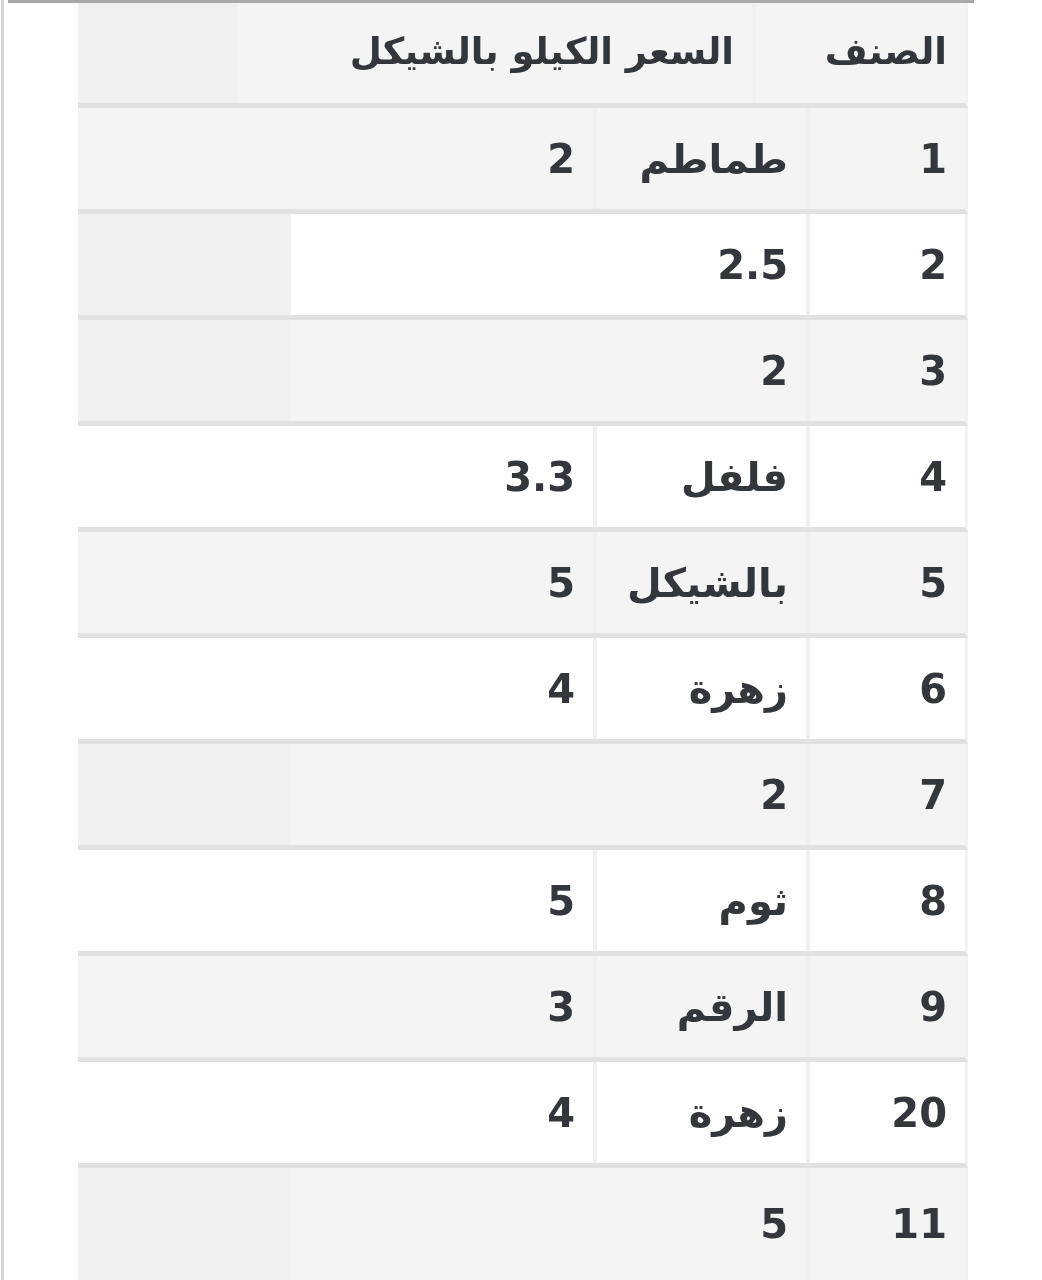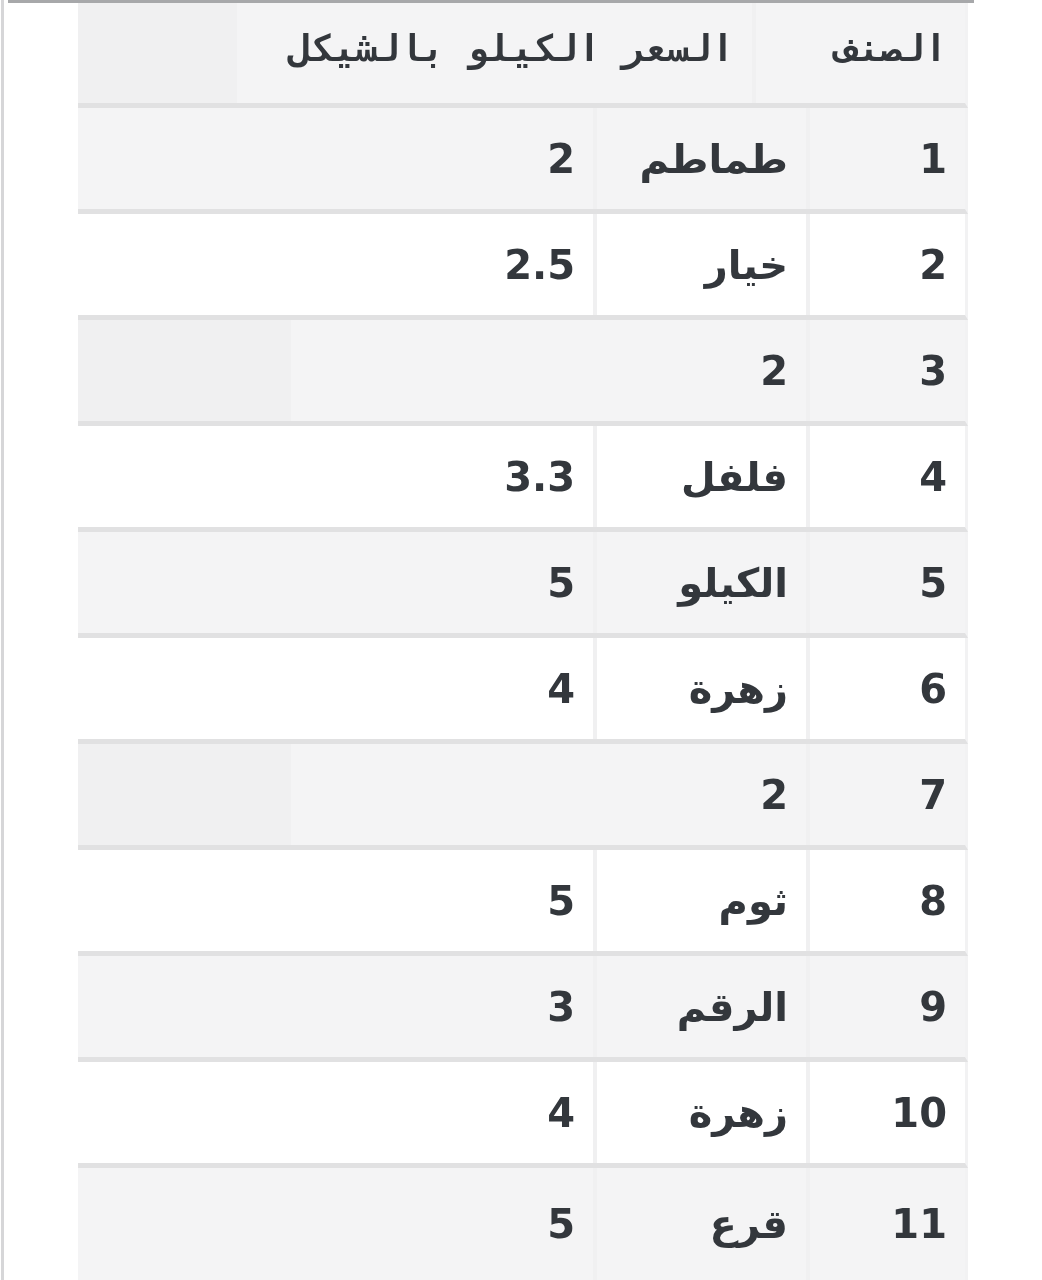--- a/index.html
+++ b/index.html
@@ -43,21 +43,21 @@
     display:flex;align-items:center;
     box-sizing:border-box;
     padding:0 18px 0 0; 
     font-weight:700;
     color:var(--text,#33373c);
     font-size:40px;
     line-height:1;
     white-space:nowrap;
     overflow:hidden;
   }
-  .header .cell{font-size:37px;font-family:Liberation Mono, monospace;}
+  .header .cell{font-size:37px;}
   .cell.num{width:155px;}
   .cell.item{width:209px;}
   .cell.price{width:515px;}
   .stripe .cell{background:var(--row_stripe,#f4f4f5);}
   .plain  .cell{background:var(--row_white,#ffffff);}
 </style>
 </head>
 <body>
 
 <div class="screen">
@@ -72,38 +72,37 @@
     </div>
 
     <div class="row stripe">
       <div class="cell num">1</div>
       <div class="cell item">طماطم</div>
       <div class="cell price">2</div>
     </div>
 
     <div class="row plain">
       <div class="cell num">2</div>
-      <div class="cell item">خيار</div>
       <div class="cell price">2.5</div>
     </div>
 
     <div class="row stripe">
       <div class="cell num">3</div>
       <div class="cell price">2</div>
     </div>
 
     <div class="row plain">
       <div class="cell num">4</div>
       <div class="cell item">فلفل</div>
       <div class="cell price">3.3</div>
     </div>
 
     <div class="row stripe">
       <div class="cell num">5</div>
-      <div class="cell item">الكيلو</div>
+      <div class="cell item">بالشيكل</div>
       <div class="cell price">5</div>
     </div>
 
     <div class="row plain">
       <div class="cell num">6</div>
       <div class="cell item">زهرة</div>
       <div class="cell price">4</div>
     </div>
 
     <div class="row stripe">
@@ -117,25 +116,24 @@
       <div class="cell price">5</div>
     </div>
 
     <div class="row stripe">
       <div class="cell num">9</div>
       <div class="cell item">الرقم</div>
       <div class="cell price">3</div>
     </div>
 
     <div class="row plain">
-      <div class="cell num">10</div>
+      <div class="cell num">20</div>
       <div class="cell item">زهرة</div>
       <div class="cell price">4</div>
     </div>
 
     <div class="row stripe last">
       <div class="cell num">11</div>
-      <div class="cell item">قرع</div>
       <div class="cell price">5</div>
     </div>
 
   </div>
 </div>
 
 </body></html>

